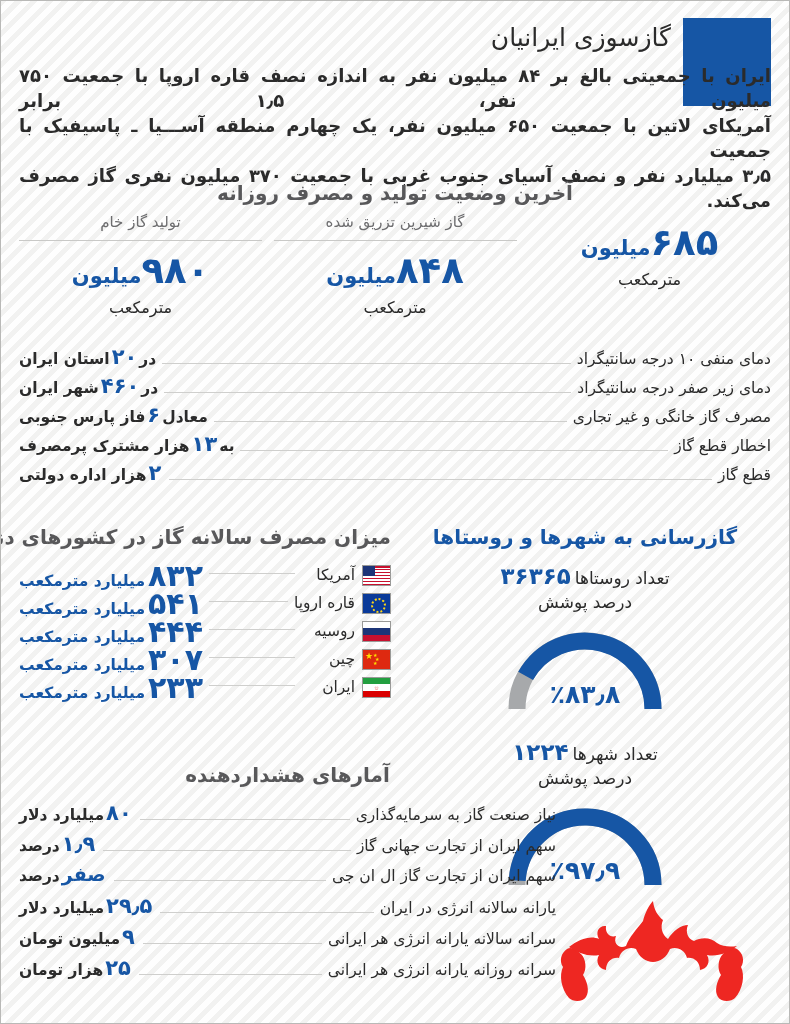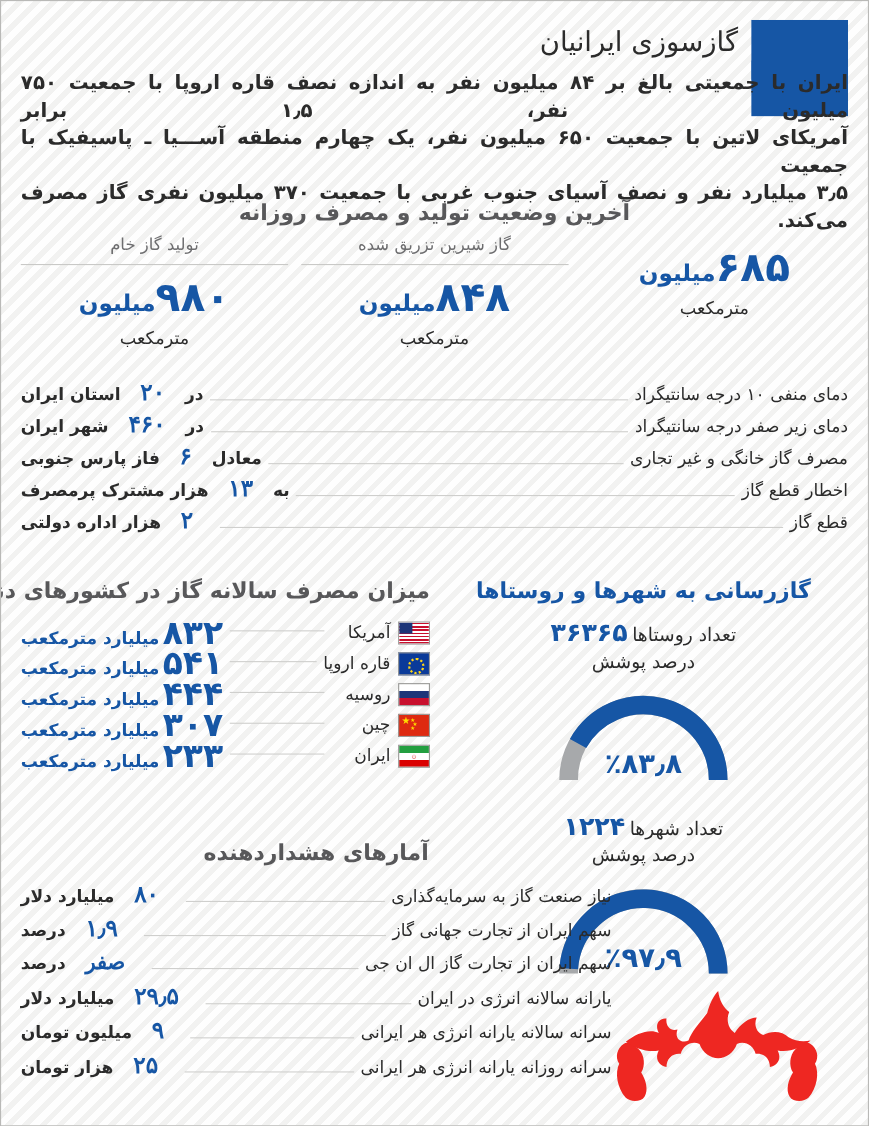--- a/index.html
+++ b/index.html
@@ -153,22 +153,21 @@
   .leader-value .pre,
   .leader-value .post {
     font-weight: bold;
     font-size: 15.5px;
     color: #2b2b2b;
   }
   .leader-value .num {
     font-size: 21px;
     font-weight: bold;
     color: #1656a5;
-    padding: 0 18px;
-    font-family: Liberation Serif, serif;
+    padding: 0 2px;
   }
   .leader-value .num.wordnum { font-size: 19px; }
 
   
   .world-list {
     position: absolute;
     top: 560px;
     right: 398px;
     left: 18px;
   }

